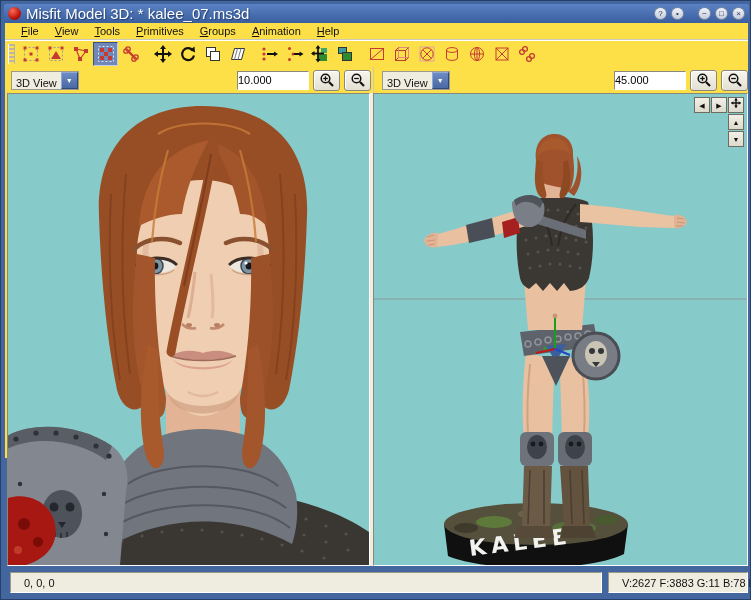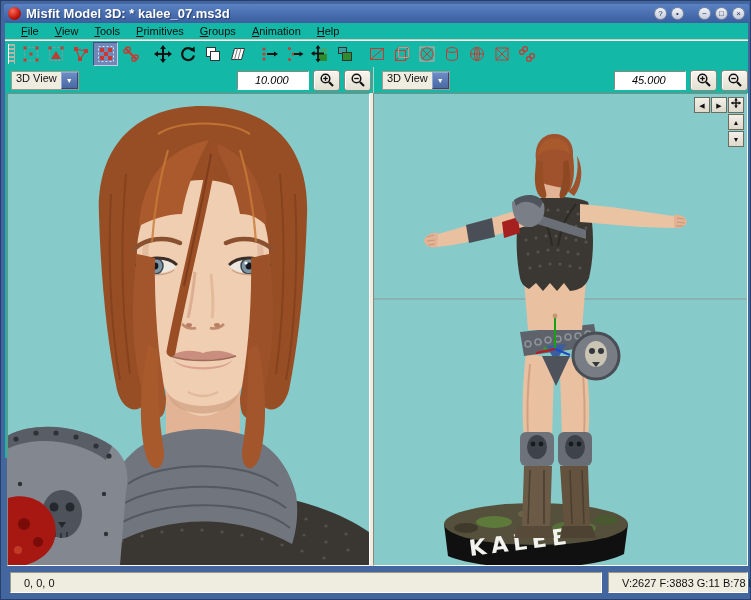--- a/index.html
+++ b/index.html
@@ -1,45 +1,45 @@
 <!DOCTYPE html>
 <html><head>
 <meta charset="utf-8">
 <style>
   html,body{margin:0;padding:0;background:#9aa5b5;}
   *{box-sizing:border-box;}
   .window{position:relative;width:751px;height:600px;background:#44669F;font-family:"Liberation Sans",sans-serif;font-size:11px;color:#111;overflow:hidden;border:1px solid #27406B;}
   
   .titlebar{position:absolute;left:3px;top:3px;width:745px;height:19px;background:linear-gradient(#5b82c4,#3a5e9e);display:flex;align-items:center;padding:0 4px;border-radius:2px 2px 0 0;}
   .app-icon{width:13px;height:13px;border-radius:50%;background:radial-gradient(circle at 35% 30%,#ff6a5a,#c01408 60%,#700600);margin-right:5px;flex:0 0 auto;}
-  .title-text{color:#fff;font-weight:bold;font-size:13px;text-shadow:1px 1px 1px #26406e;white-space:nowrap;flex:1 1 auto;}
+  .title-text{color:#fff;font-weight:normal;font-size:15px;text-shadow:1px 1px 1px #26406e;white-space:nowrap;flex:1 1 auto;}
   .win-controls{display:flex;gap:4px;align-items:center;}
   .win-btn{width:13px;height:13px;border-radius:50%;background:linear-gradient(#f0f3f8,#c3cada);border:1px solid #7d88a0;color:#2c3a58;font-size:8px;line-height:11px;text-align:center;padding:0;cursor:default;}
   .win-gap{width:6px;}
   
-  .chrome{position:absolute;left:4px;top:22px;width:743px;height:435px;background:#14b8a6;}
+  .chrome{position:absolute;left:4px;top:22px;width:743px;height:435px;background:#fde047;}
   .menubar{position:absolute;left:0;top:0;width:743px;height:16px;display:flex;align-items:center;padding-left:8px;gap:0;}
   .menu-item{padding:1px 8px;cursor:default;}
   .menu-item u{text-decoration:underline;}
   .menusep{position:absolute;left:0;top:16px;width:743px;height:2px;border-top:1px solid #cdc9ba;border-bottom:1px solid #fff;}
   
   .toolbar{position:absolute;left:0;top:18px;width:743px;height:26px;display:flex;align-items:center;padding-left:3px;}
   .tb-handle{width:7px;height:20px;margin-right:3px;background:repeating-linear-gradient(to bottom,#b9b5a6 0 2px,transparent 2px 4px);border-left:1px solid #fff;border-right:1px solid #b9b5a6;}
   .tb{width:25px;height:24px;border:1px solid transparent;background:transparent;padding:0;display:flex;align-items:center;justify-content:center;cursor:default;}
   .tb.pressed{background:#7187B8;border:1px solid;border-color:#3c5182 #c3cfe8 #c3cfe8 #3c5182;}
   .tb-sep{width:7px;}
   
   .vp-headers{position:absolute;left:0;top:44px;width:743px;height:26px;}
   .vp-header{position:absolute;top:0;height:26px;display:flex;align-items:center;}
   .vp-header.left{left:2px;width:364px;}
   .vp-header.right{left:368px;width:375px;border-left:1px solid #cdc9ba;padding-left:4px;}
-  .dropdown{display:flex;align-items:flex-start;height:19px;border:1px solid #9c9a8e;background:#EFECE0;margin-left:4px;padding-left:4px;}
+  .dropdown{display:flex;align-items:flex-end;height:19px;border:1px solid #9c9a8e;background:#EFECE0;margin-left:4px;padding-left:4px;}
   .dd-label{padding-right:4px;}
   .dd-btn{width:17px;height:17px;background:linear-gradient(#6d8cc4,#4a68a2);border:1px solid;border-color:#8fa8d6 #2e4877 #2e4877 #8fa8d6;color:#fff;font-size:7px;line-height:15px;text-align:center;padding:0;cursor:default;}
-  .zoom-input{width:72px;height:19px;margin-left:auto;border:1px solid;border-color:#8a887c #fff #fff #8a887c;background:#fff;font-family:"Liberation Sans",sans-serif;font-size:11px;padding:0 17px;font-style:italic;}
+  .zoom-input{width:72px;height:19px;margin-left:auto;border:1px solid;border-color:#8a887c #fff #fff #8a887c;background:#fff;font-family:"Liberation Sans",sans-serif;font-size:11px;padding:0 0;}
   .hdr-btn{width:27px;height:21px;margin-left:4px;background:linear-gradient(#f7f5ee,#e3dfd2);border:1px solid #8a887c;border-radius:3px;box-shadow:inset 1px 1px 0 #fff;display:flex;align-items:center;justify-content:center;padding:0;cursor:default;}
   
   .vp-area{position:absolute;left:0;top:70px;width:743px;height:473px;}
   .viewport{position:absolute;top:0;height:473px;border:1px solid;border-color:#8a887c #fff #fff #8a887c;background:#87CACA;overflow:hidden;}
   .viewport.left{left:2px;width:363px;}
   .viewport.right{left:368px;width:375px;}
   .splitter{position:absolute;left:365px;top:0;width:3px;height:473px;background:#EFECE0;cursor:col-resize;}
   .vp-svg{display:block;width:100%;height:100%;}
   
   .pan-ctl{position:absolute;top:3px;right:3px;display:grid;grid-template-columns:16px 16px 16px;grid-auto-rows:16px;gap:1px;justify-items:stretch;}

